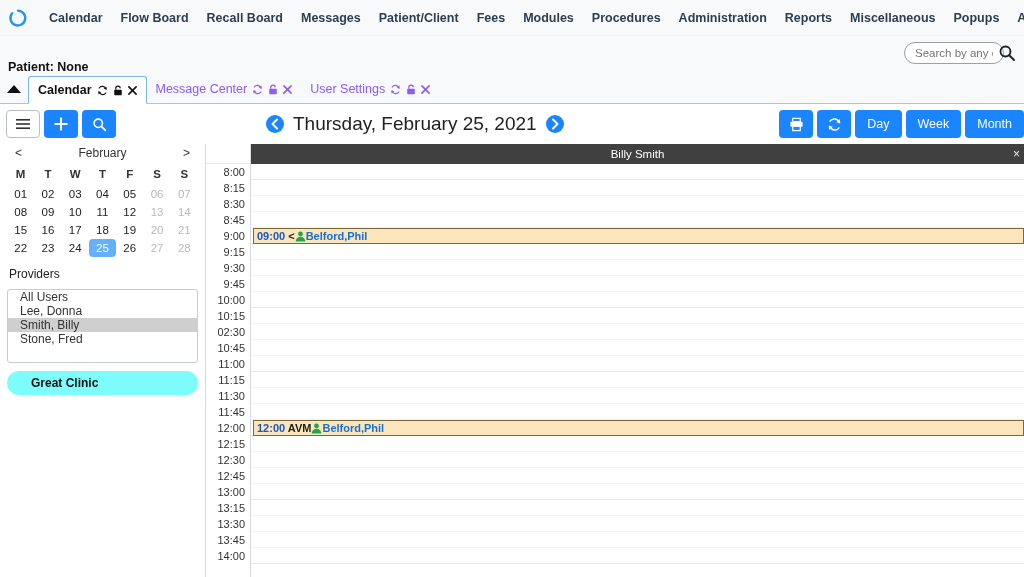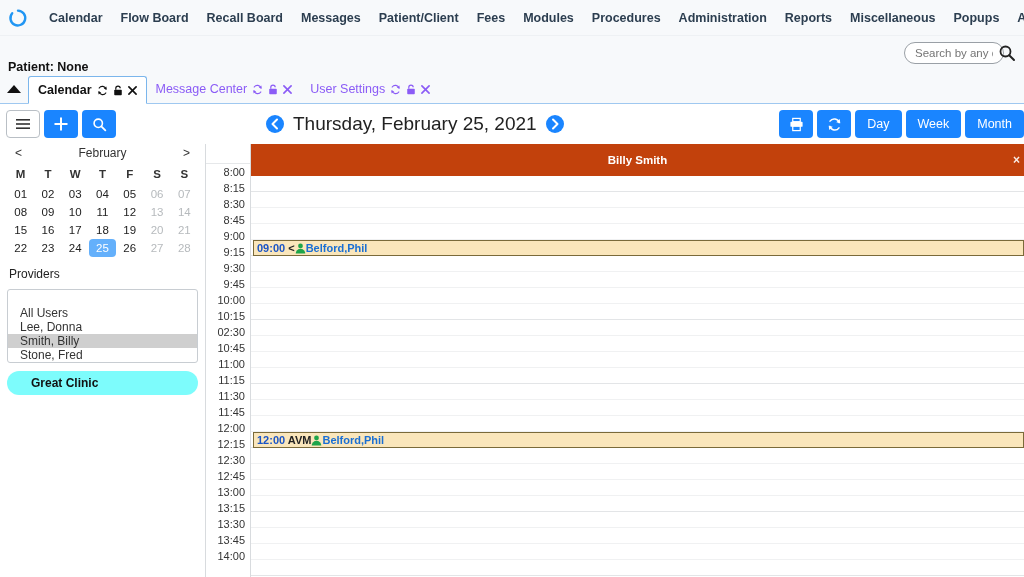--- a/index.html
+++ b/index.html
@@ -213,21 +213,21 @@
 
   .providers-label {
     font-size: 12px;
     color: #222;
     margin: 10px 0 8px 2px;
   }
   .providers-box {
     border: 1px solid #c8cdd2;
     border-radius: 3px;
     height: 74px;
-    padding: 16px 0;
+    padding: 0 0;
     background: #fff;
     overflow: hidden;
   }
   .provider-item {
     font-size: 12px;
     color: #333;
     padding: 0px 0 0 12px;
     line-height: 14px;
     cursor: pointer;
   }
@@ -262,29 +262,28 @@
     color: #333;
     text-align: right;
     padding-right: 5px;
     line-height: 16px;
   }
   .eventscol {
     flex: 1;
     position: relative;
   }
   .prov-header {
-    height: 32px;
-    background: #c2410c;
+    height: 20px;
+    background: #404040;
     color: #fff;
     font-size: 11.5px;
     display: flex;
     align-items: center;
     justify-content: center;
     position: relative;
-    font-weight: bold;
   }
   .prov-header .close-x {
     position: absolute;
     right: 4px;
     color: #fff;
     font-size: 12px;
     cursor: pointer;
     opacity: .9;
   }
   .slots { position: relative; }

